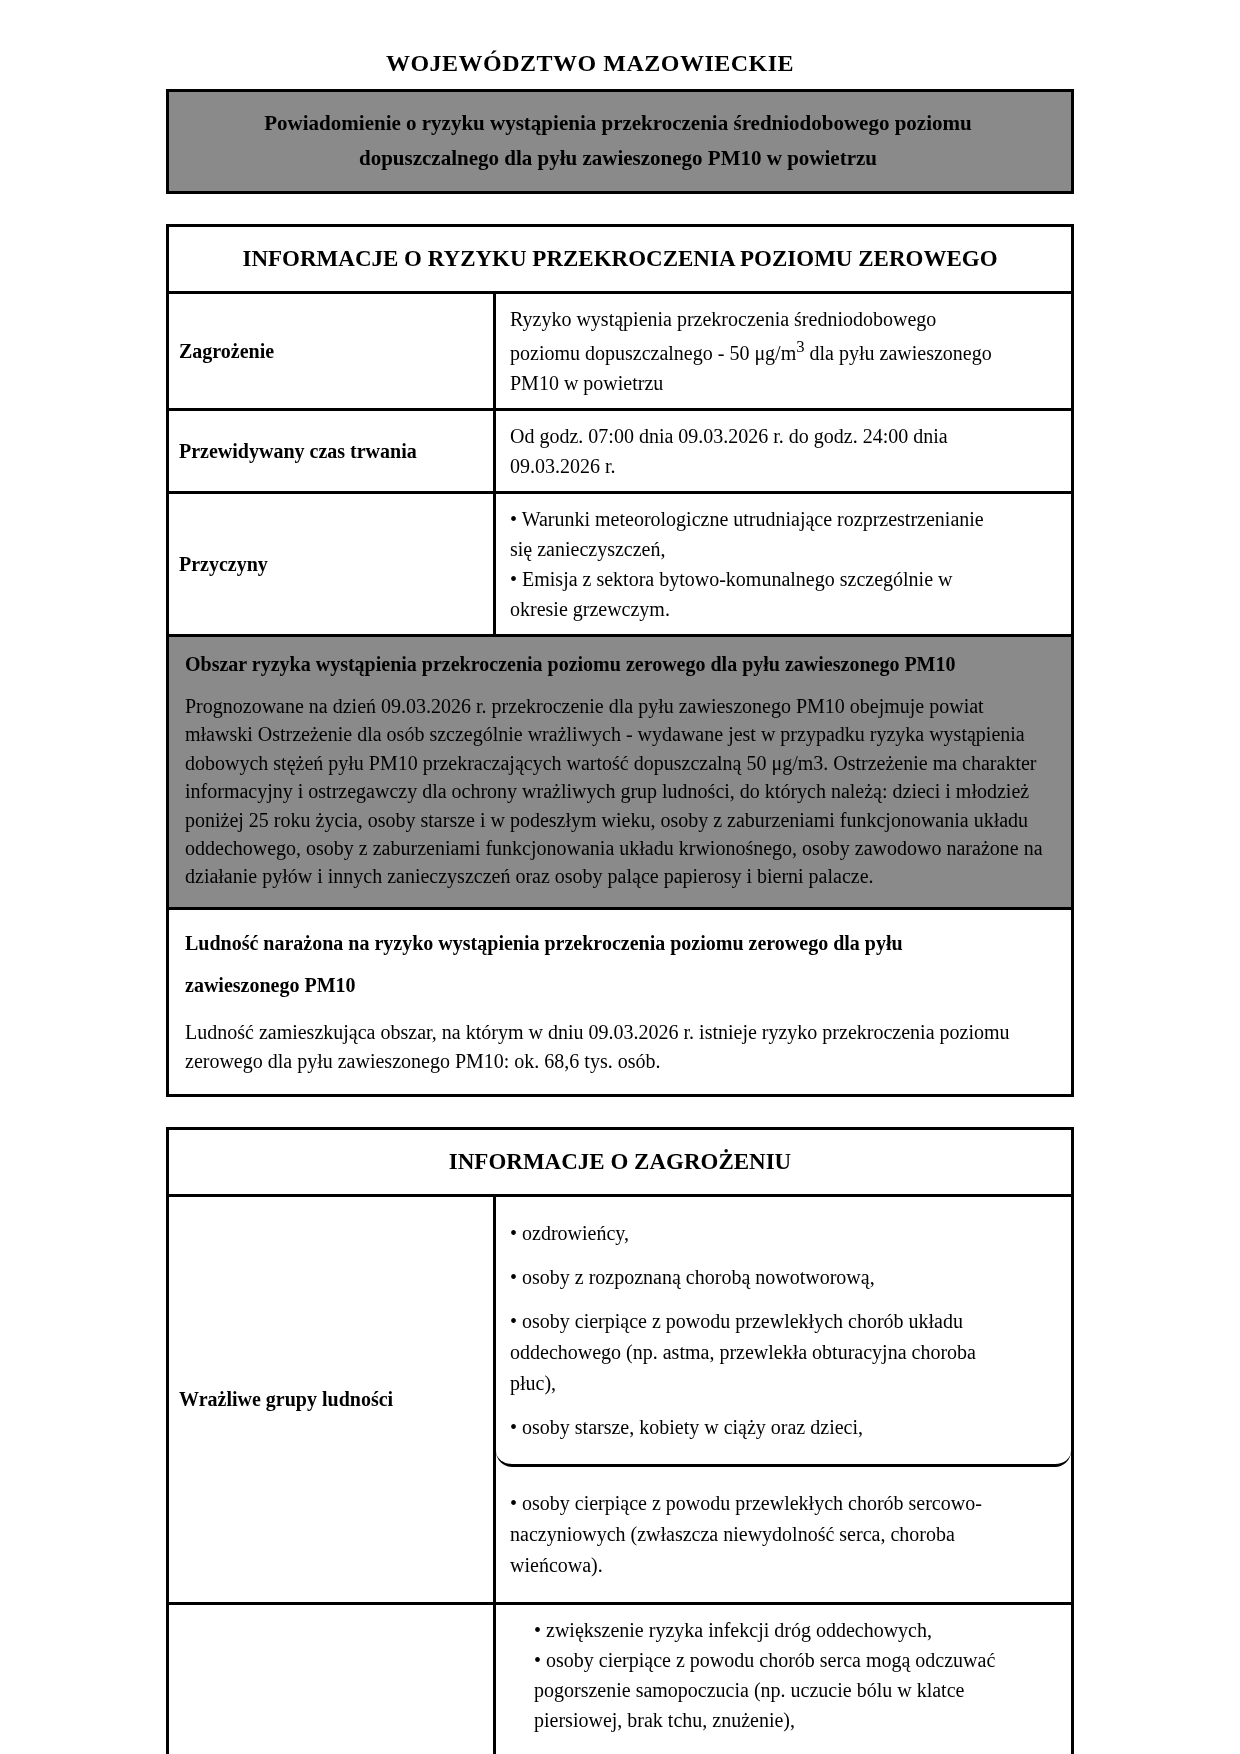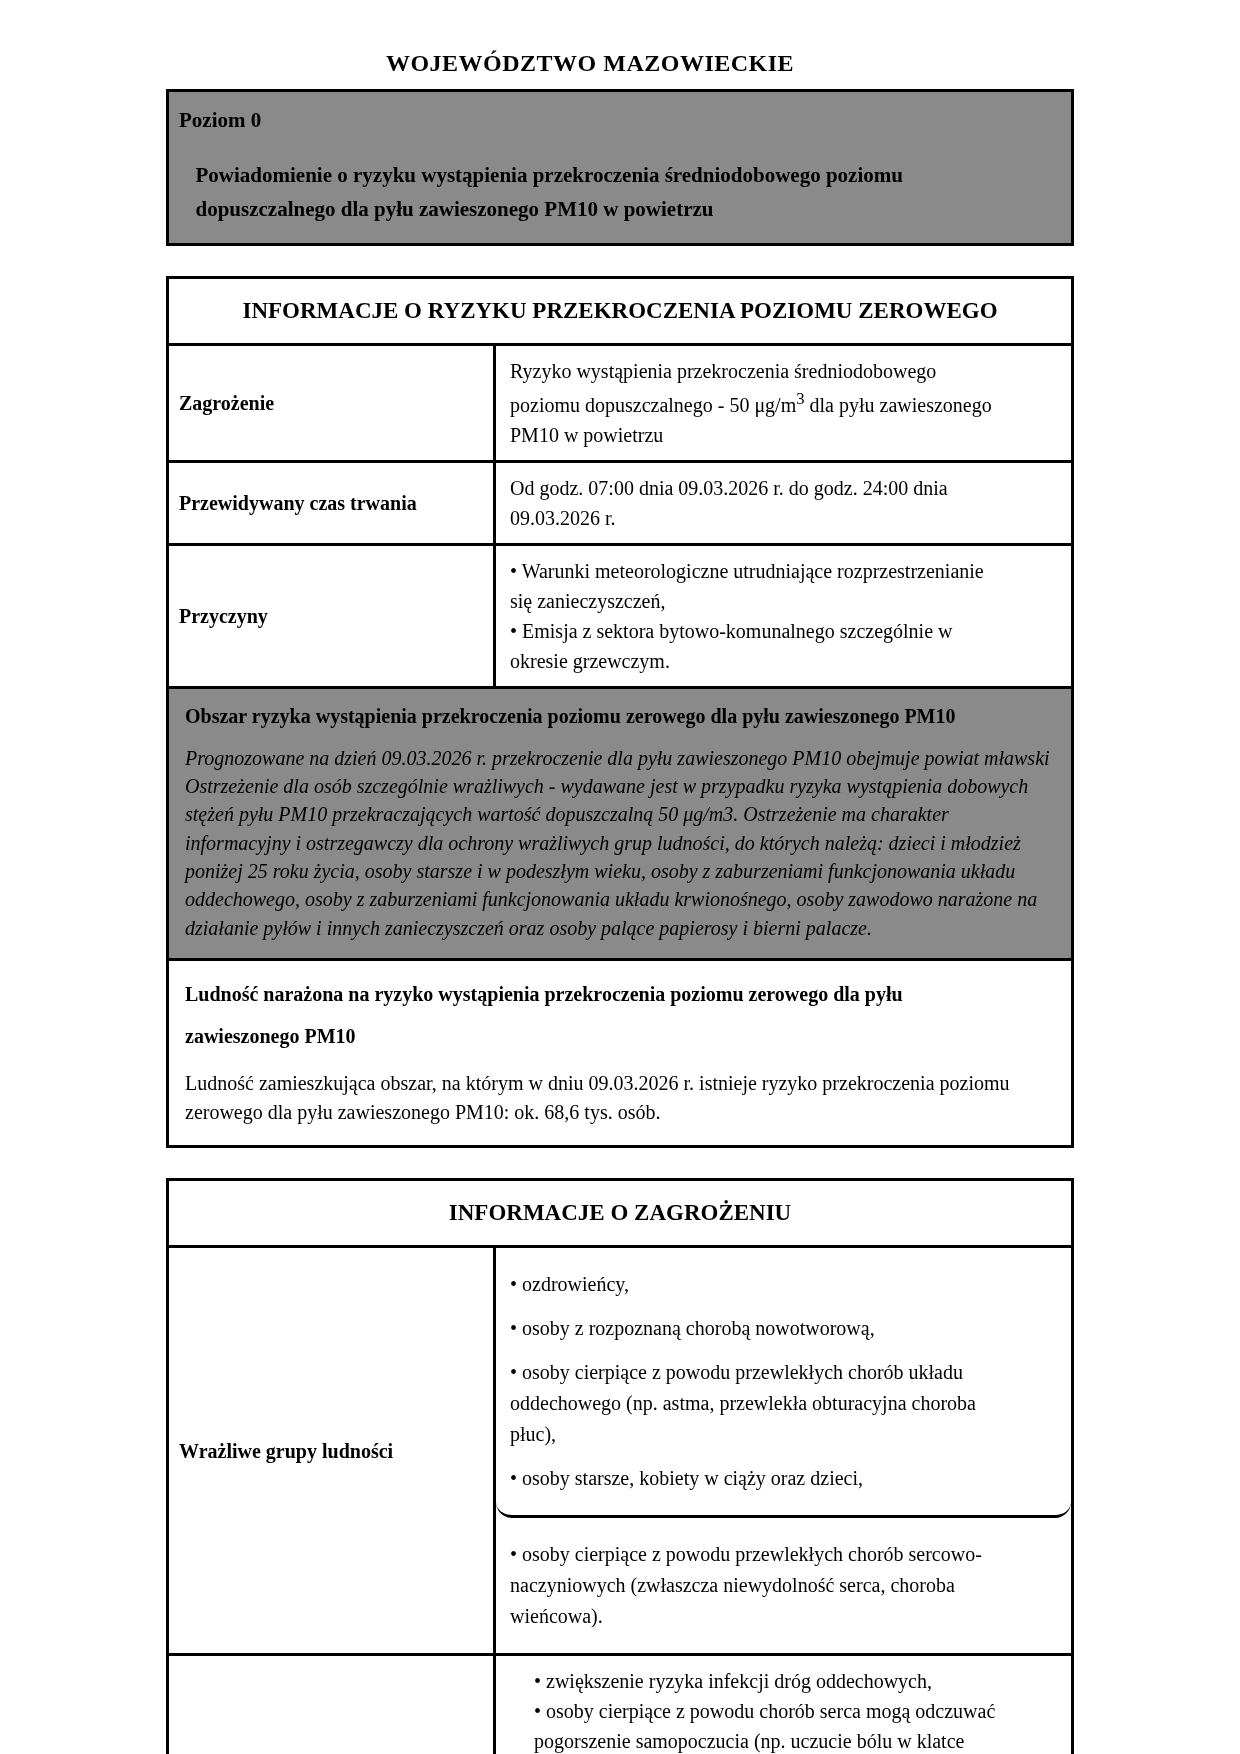--- a/index.html
+++ b/index.html
@@ -21,22 +21,22 @@
 
   
   .banner{
     border:3px solid var(--line);
     background:var(--gray);
     font-weight:bold;font-size:21px;
     padding:8px 14px 16px 10px;
   }
   .banner-level{margin:4px 0 2px;line-height:1.6;}
   .banner-title{
-    text-align:left;line-height:1.65;
-    max-width:845px;margin:20px auto 0;
+    text-align:center;line-height:1.65;
+    max-width:845px;margin:6px auto 0;
   }
 
   
   .tbl{border:3px solid var(--line);margin-top:30px;}
   .tbl-title{
     font-size:23px;font-weight:bold;text-align:center;
     padding:19px 8px;border-bottom:3px solid var(--line);
   }
   .trow{display:flex;border-bottom:3px solid var(--line);}
   .trow:last-child{border-bottom:none;gap:24px;}
@@ -55,21 +55,21 @@
   .bullet::before{content:var(--bullet,"\2022") " ";}
   .cell-val .bullet:first-child{margin-top:0;}
 
   
   .gray-sec{
     background:var(--gray);
     border-bottom:3px solid var(--line);
     padding:12px 16px 16px;font-size:20px;
   }
   .sec-heading{font-size:20px;font-weight:bold;margin:4px 0 0;}
-  .gray-sec .sec-body{line-height:1.42;margin:16px 0 0;font-style:italic;}
+  .gray-sec .sec-body{line-height:1.42;margin:16px 0 0;}
 
   
   .pop-sec{padding:12px 16px 18px;font-size:20px;}
   .pop-sec .sec-heading{line-height:2.1;padding-right:135px;margin:0;}
   .pop-sec .sec-body{line-height:1.45;margin:12px 0 0;}
 
   
   .subcol{flex:1;display:flex;flex-direction:column;}
   .subcell{font-size:20px;line-height:1.55;padding:8px 88px 8px 14px;border-radius:16px;}
   .subcell-divided{border-bottom:3px solid var(--line);}
@@ -78,21 +78,20 @@
   .cell-label-empty{padding:8px 10px;}
 </style>
 </head>
 <body>
 
 <div class="page">
 
   <div class="doc-title">WOJEWÓDZTWO MAZOWIECKIE</div>
 
   <div class="banner">
-    <div class="banner-level">Poziom 0</div>
     <div class="banner-title">Powiadomienie o ryzyku wystąpienia przekroczenia średniodobowego poziomu dopuszczalnego dla pyłu zawieszonego PM10 w powietrzu</div>
   </div>
 
   <div class="tbl">
     <div class="tbl-title">INFORMACJE O RYZYKU PRZEKROCZENIA POZIOMU ZEROWEGO</div>
 
     <div class="trow">
       <div class="cell-label">Zagrożenie</div>
       <div class="cell-val">
         <p><span>Ryzyko wystąpienia przekroczenia średniodobowego poziomu dopuszczalnego - 50 μg/m</span><sup>3</sup><span> dla pyłu zawieszonego PM10 w powietrzu</span></p>

